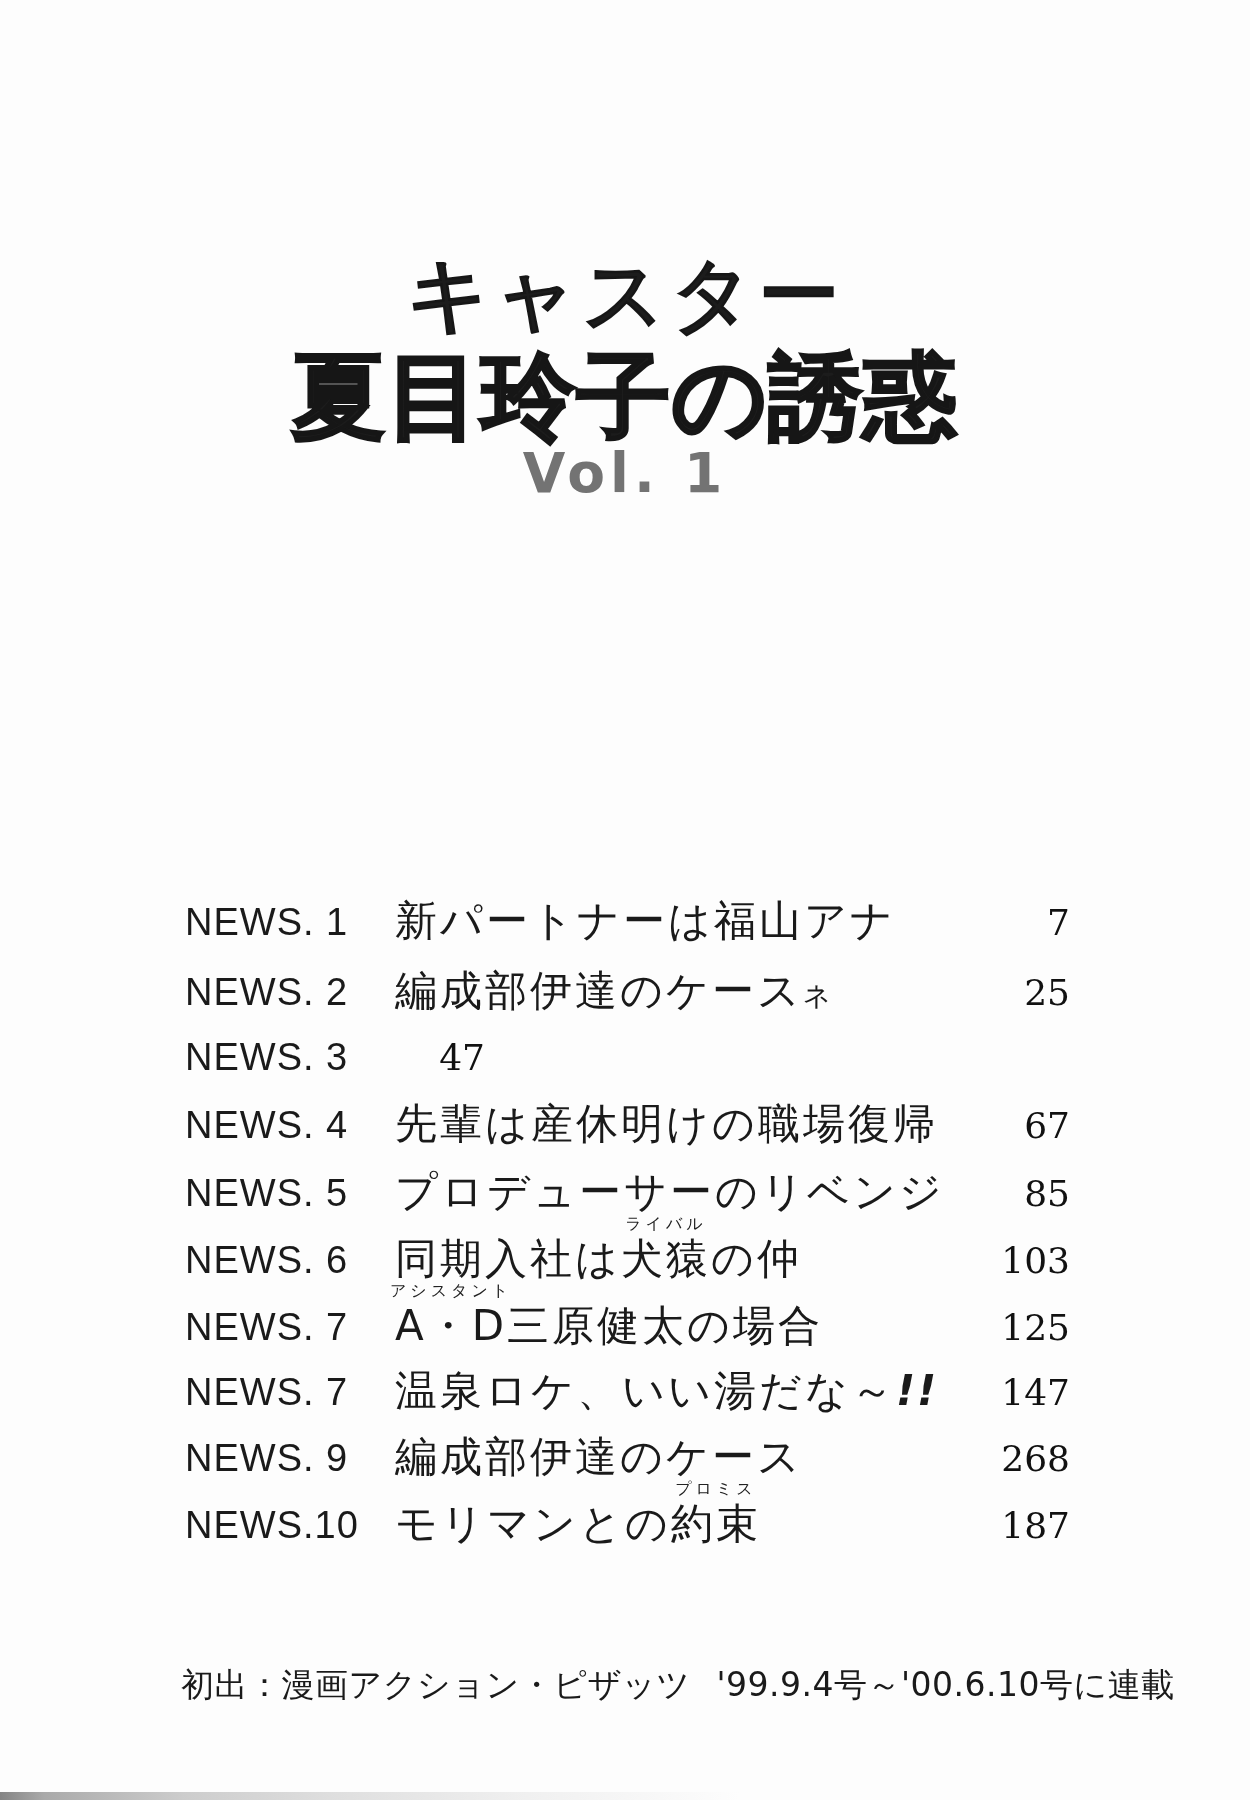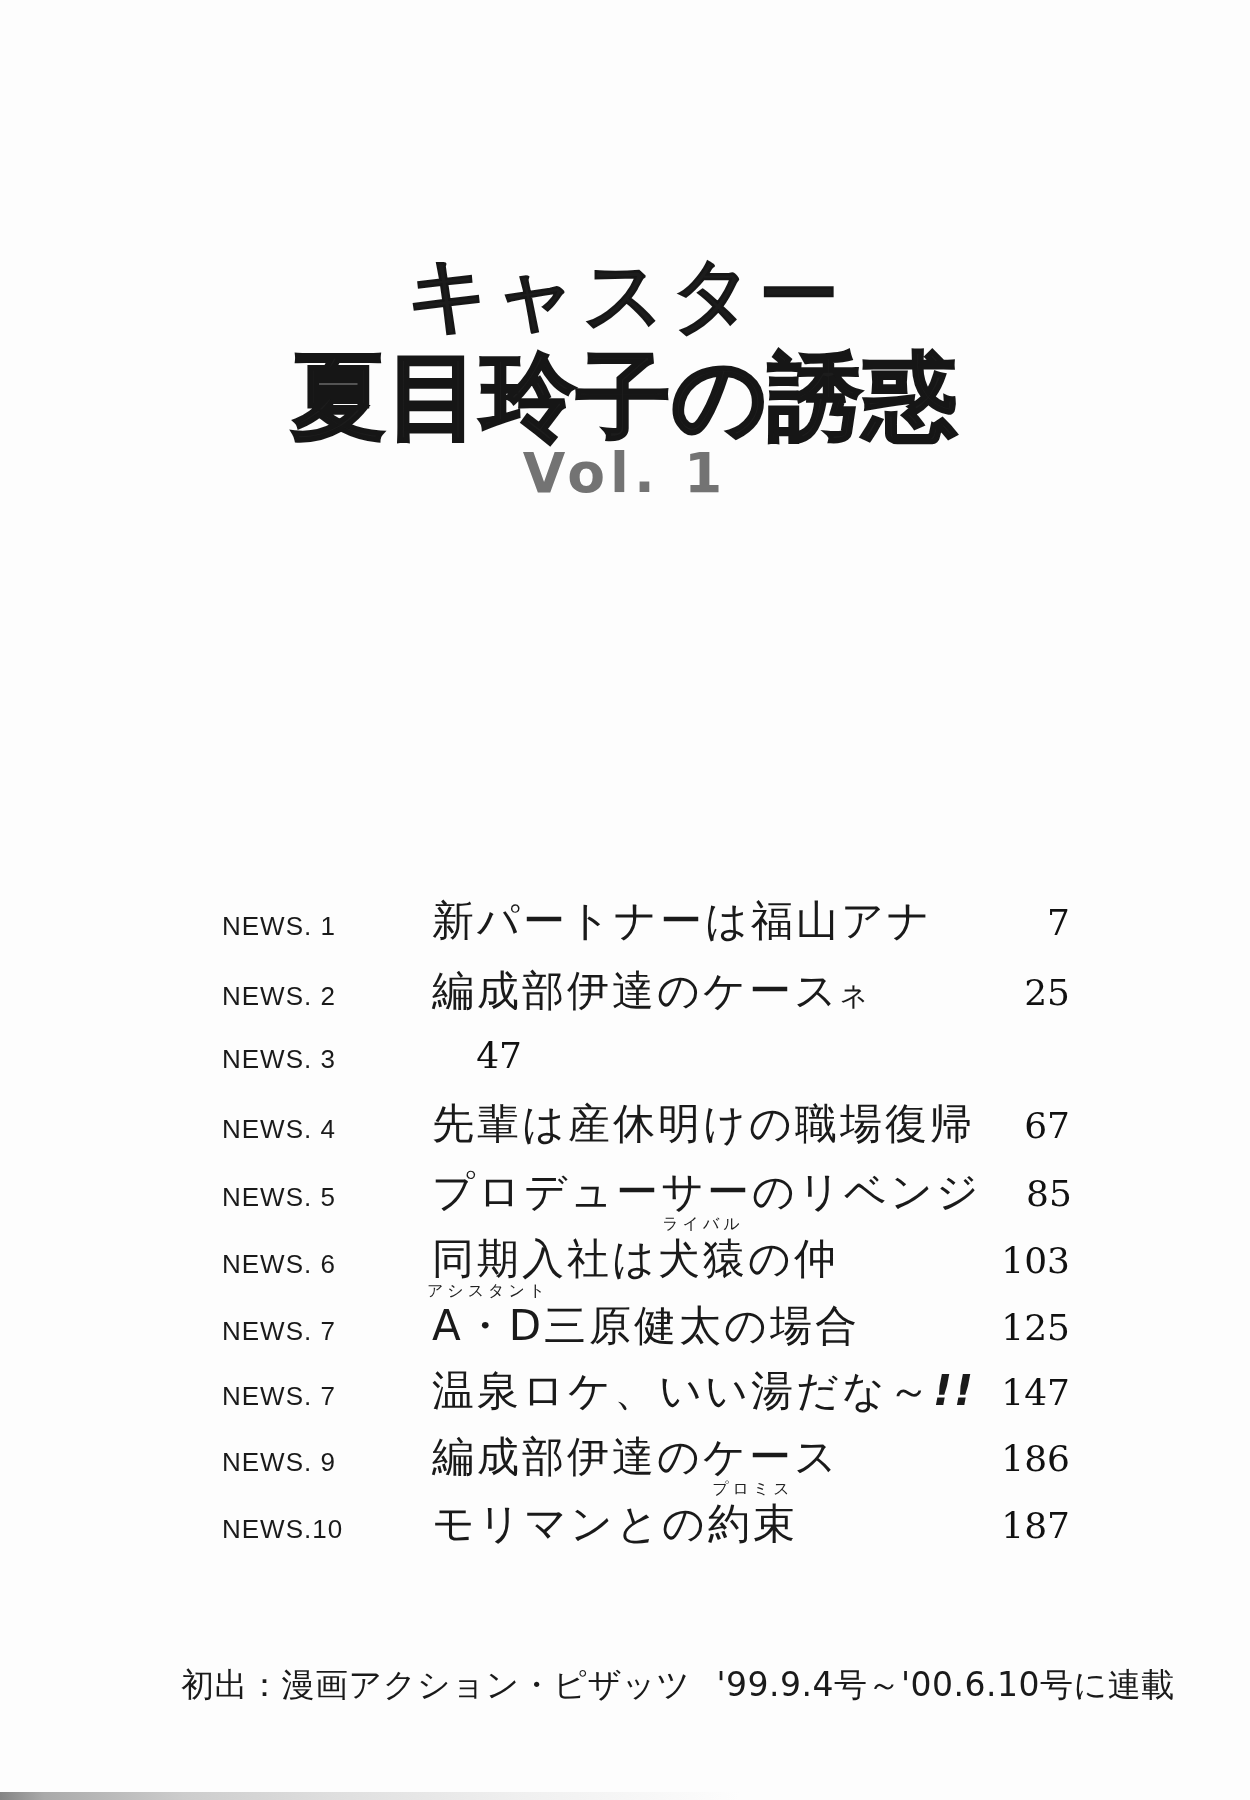--- a/index.html
+++ b/index.html
@@ -33,24 +33,23 @@
     letter-spacing:5px;color:#737373;
   }
   
   .toc-row{
     position:absolute;left:185px;width:885px;
     display:flex;align-items:baseline;
     line-height:1;white-space:nowrap;
   }
   .col-label{
     width:210px;flex:0 0 210px;
-    font-size:26px;letter-spacing:1px;
+    font-size:38px;letter-spacing:1px;
     font-family:"Liberation Sans", sans-serif;
     color:#1a1a1a;
-    margin-left:37px;
   }
   .col-title{
     flex:1 1 auto;
     font-size:42px;letter-spacing:3px;
     color:#1a1a1a;
   }
   .col-page{
     flex:0 0 90px;width:90px;text-align:right;
     font-size:36px;
     font-family:"DejaVu Serif", serif;
@@ -135,21 +134,21 @@
 
   <div class="toc-row r7">
     <span class="col-label">NEWS. 7</span>
     <span class="col-title"><span>温泉ロケ、いい湯だな～</span><span class="ruby-wrap"><span></span><span class="rt"></span></span><span></span><span class="small-kana"></span><span class="emph">!!</span></span>
     <span class="col-page">147</span>
   </div>
 
   <div class="toc-row r8">
     <span class="col-label">NEWS. 9</span>
     <span class="col-title"><span>編成部伊達のケース</span><span class="ruby-wrap"><span></span><span class="rt"></span></span><span></span><span class="small-kana"></span><span class="emph"></span></span>
-    <span class="col-page">186</span>
+    <span class="col-page">268</span>
   </div>
 
   <div class="toc-row r9">
     <span class="col-label">NEWS.10</span>
     <span class="col-title"><span>モリマンとの</span><span class="ruby-wrap"><span>約束</span><span class="rt">プロミス</span></span><span></span><span class="small-kana"></span><span class="emph"></span></span>
     <span class="col-page">187</span>
   </div>
 
   <div class="footer">
     <span>初出：漫画アクション・ピザッツ</span>

